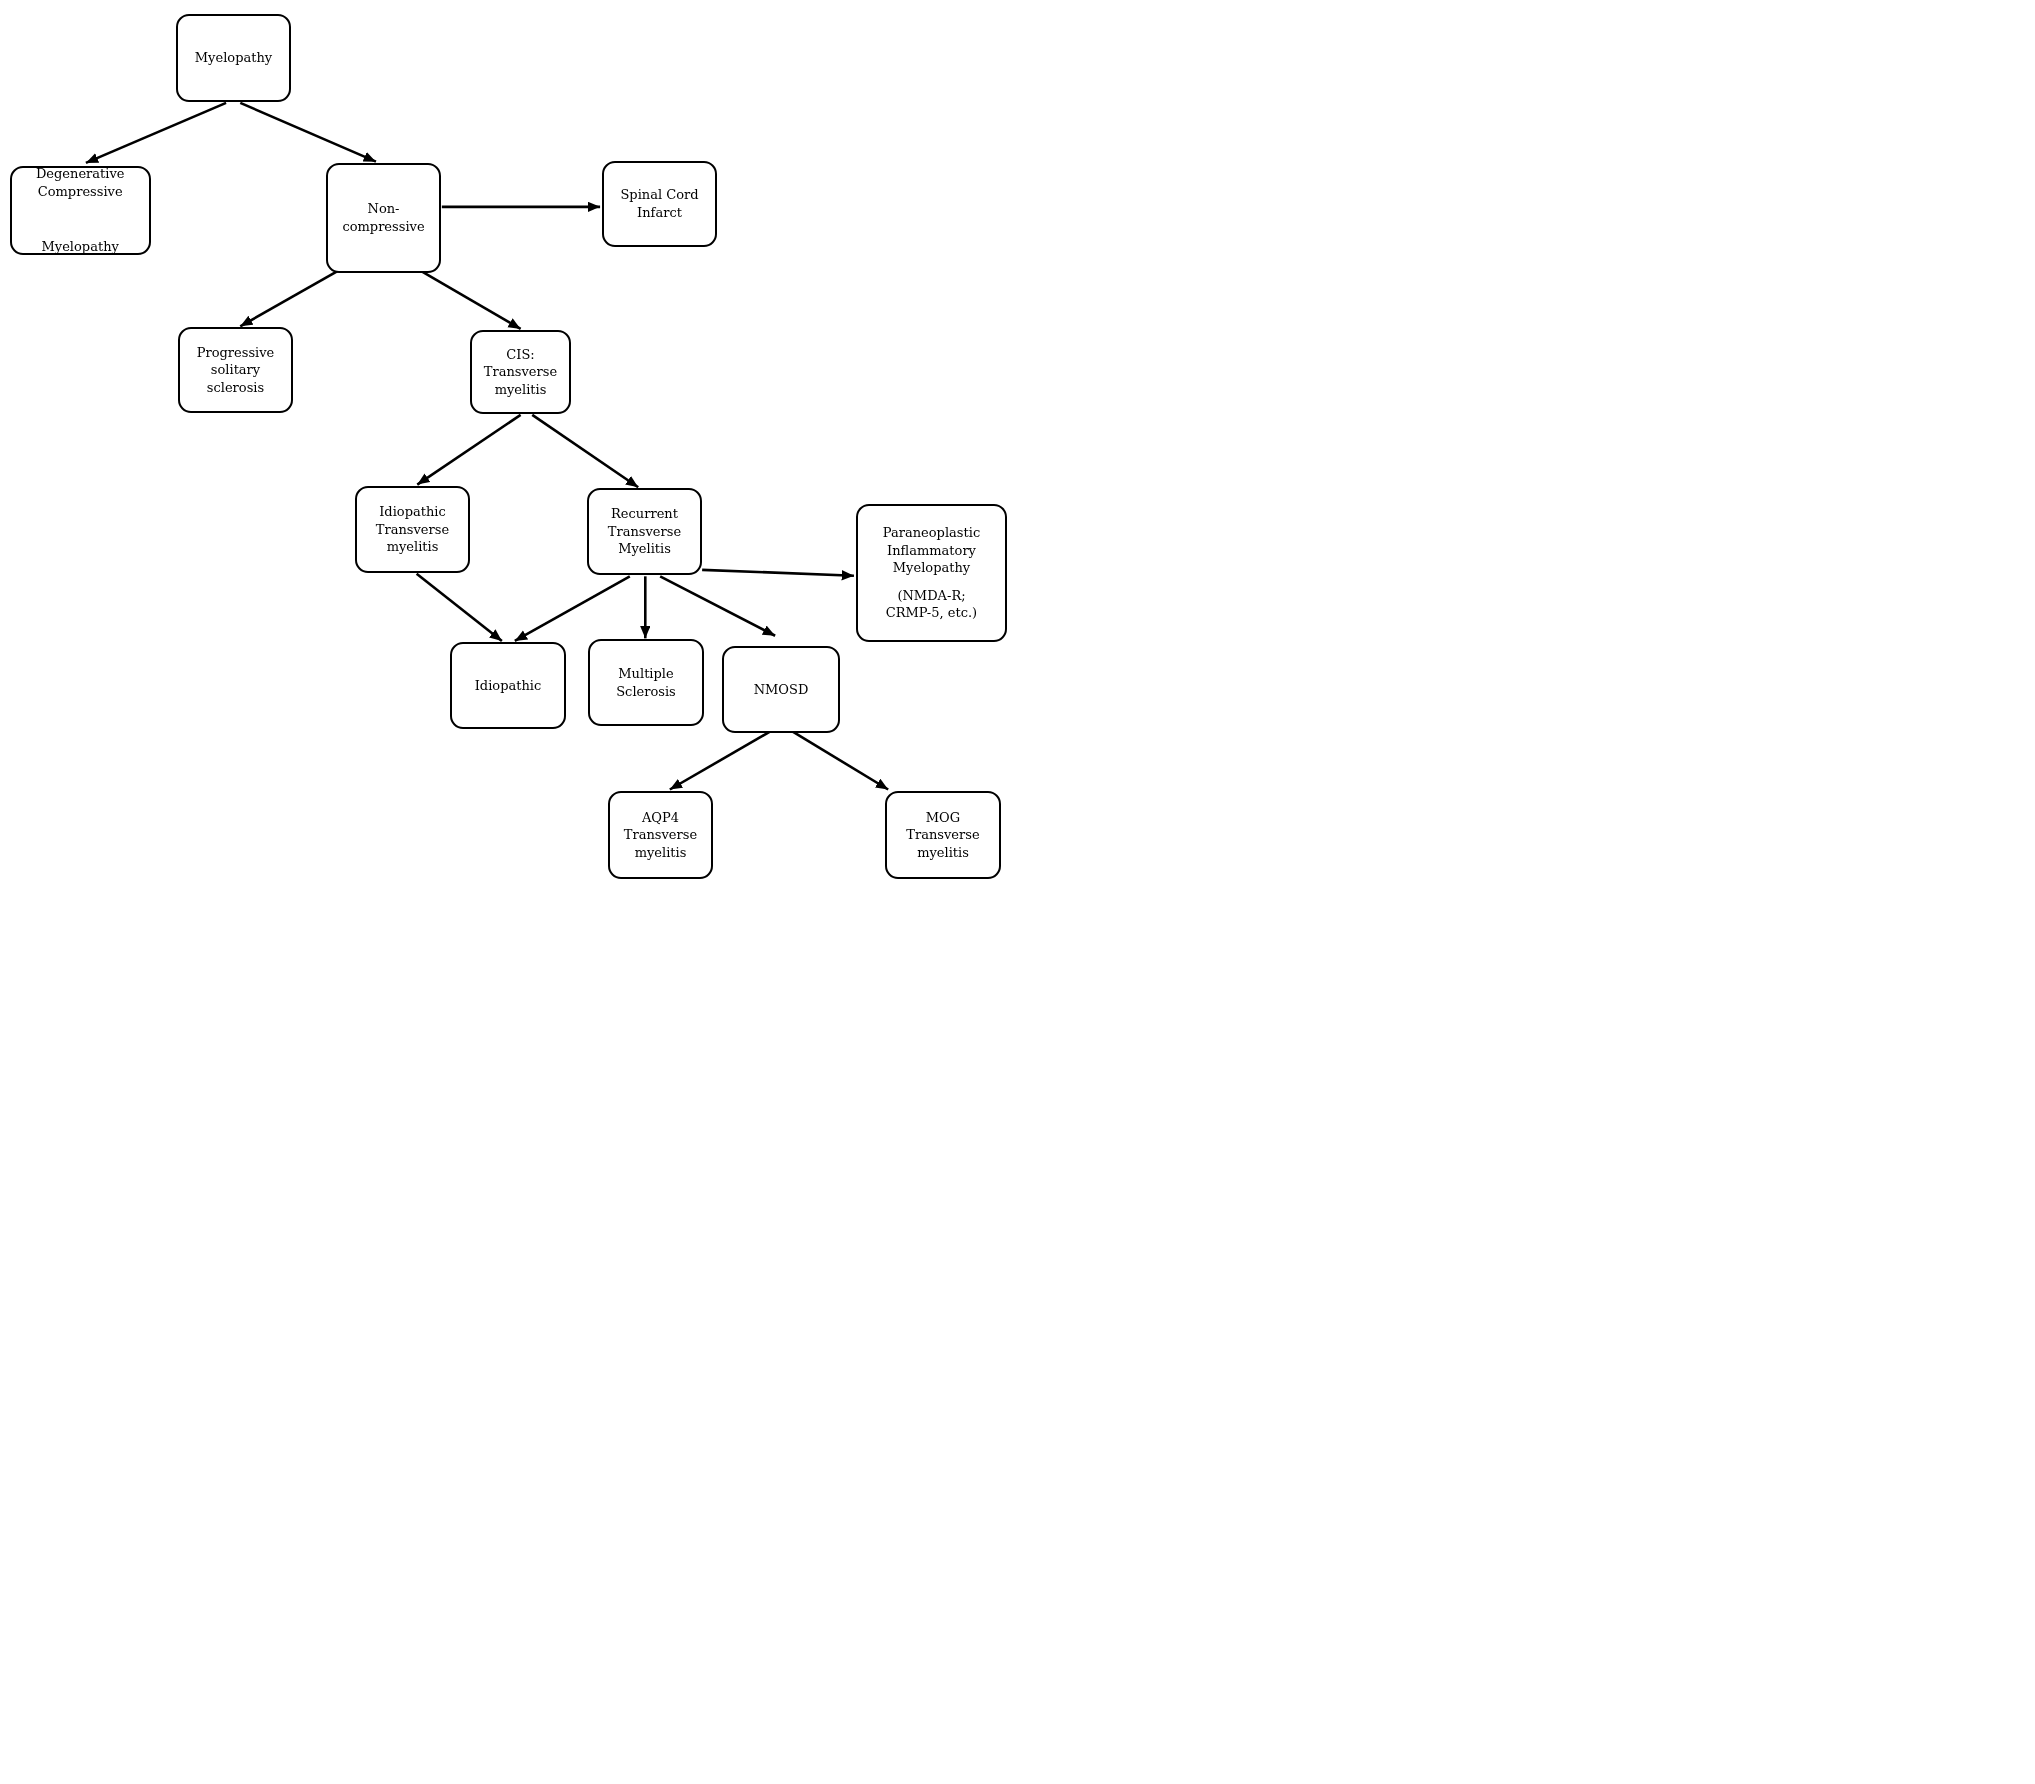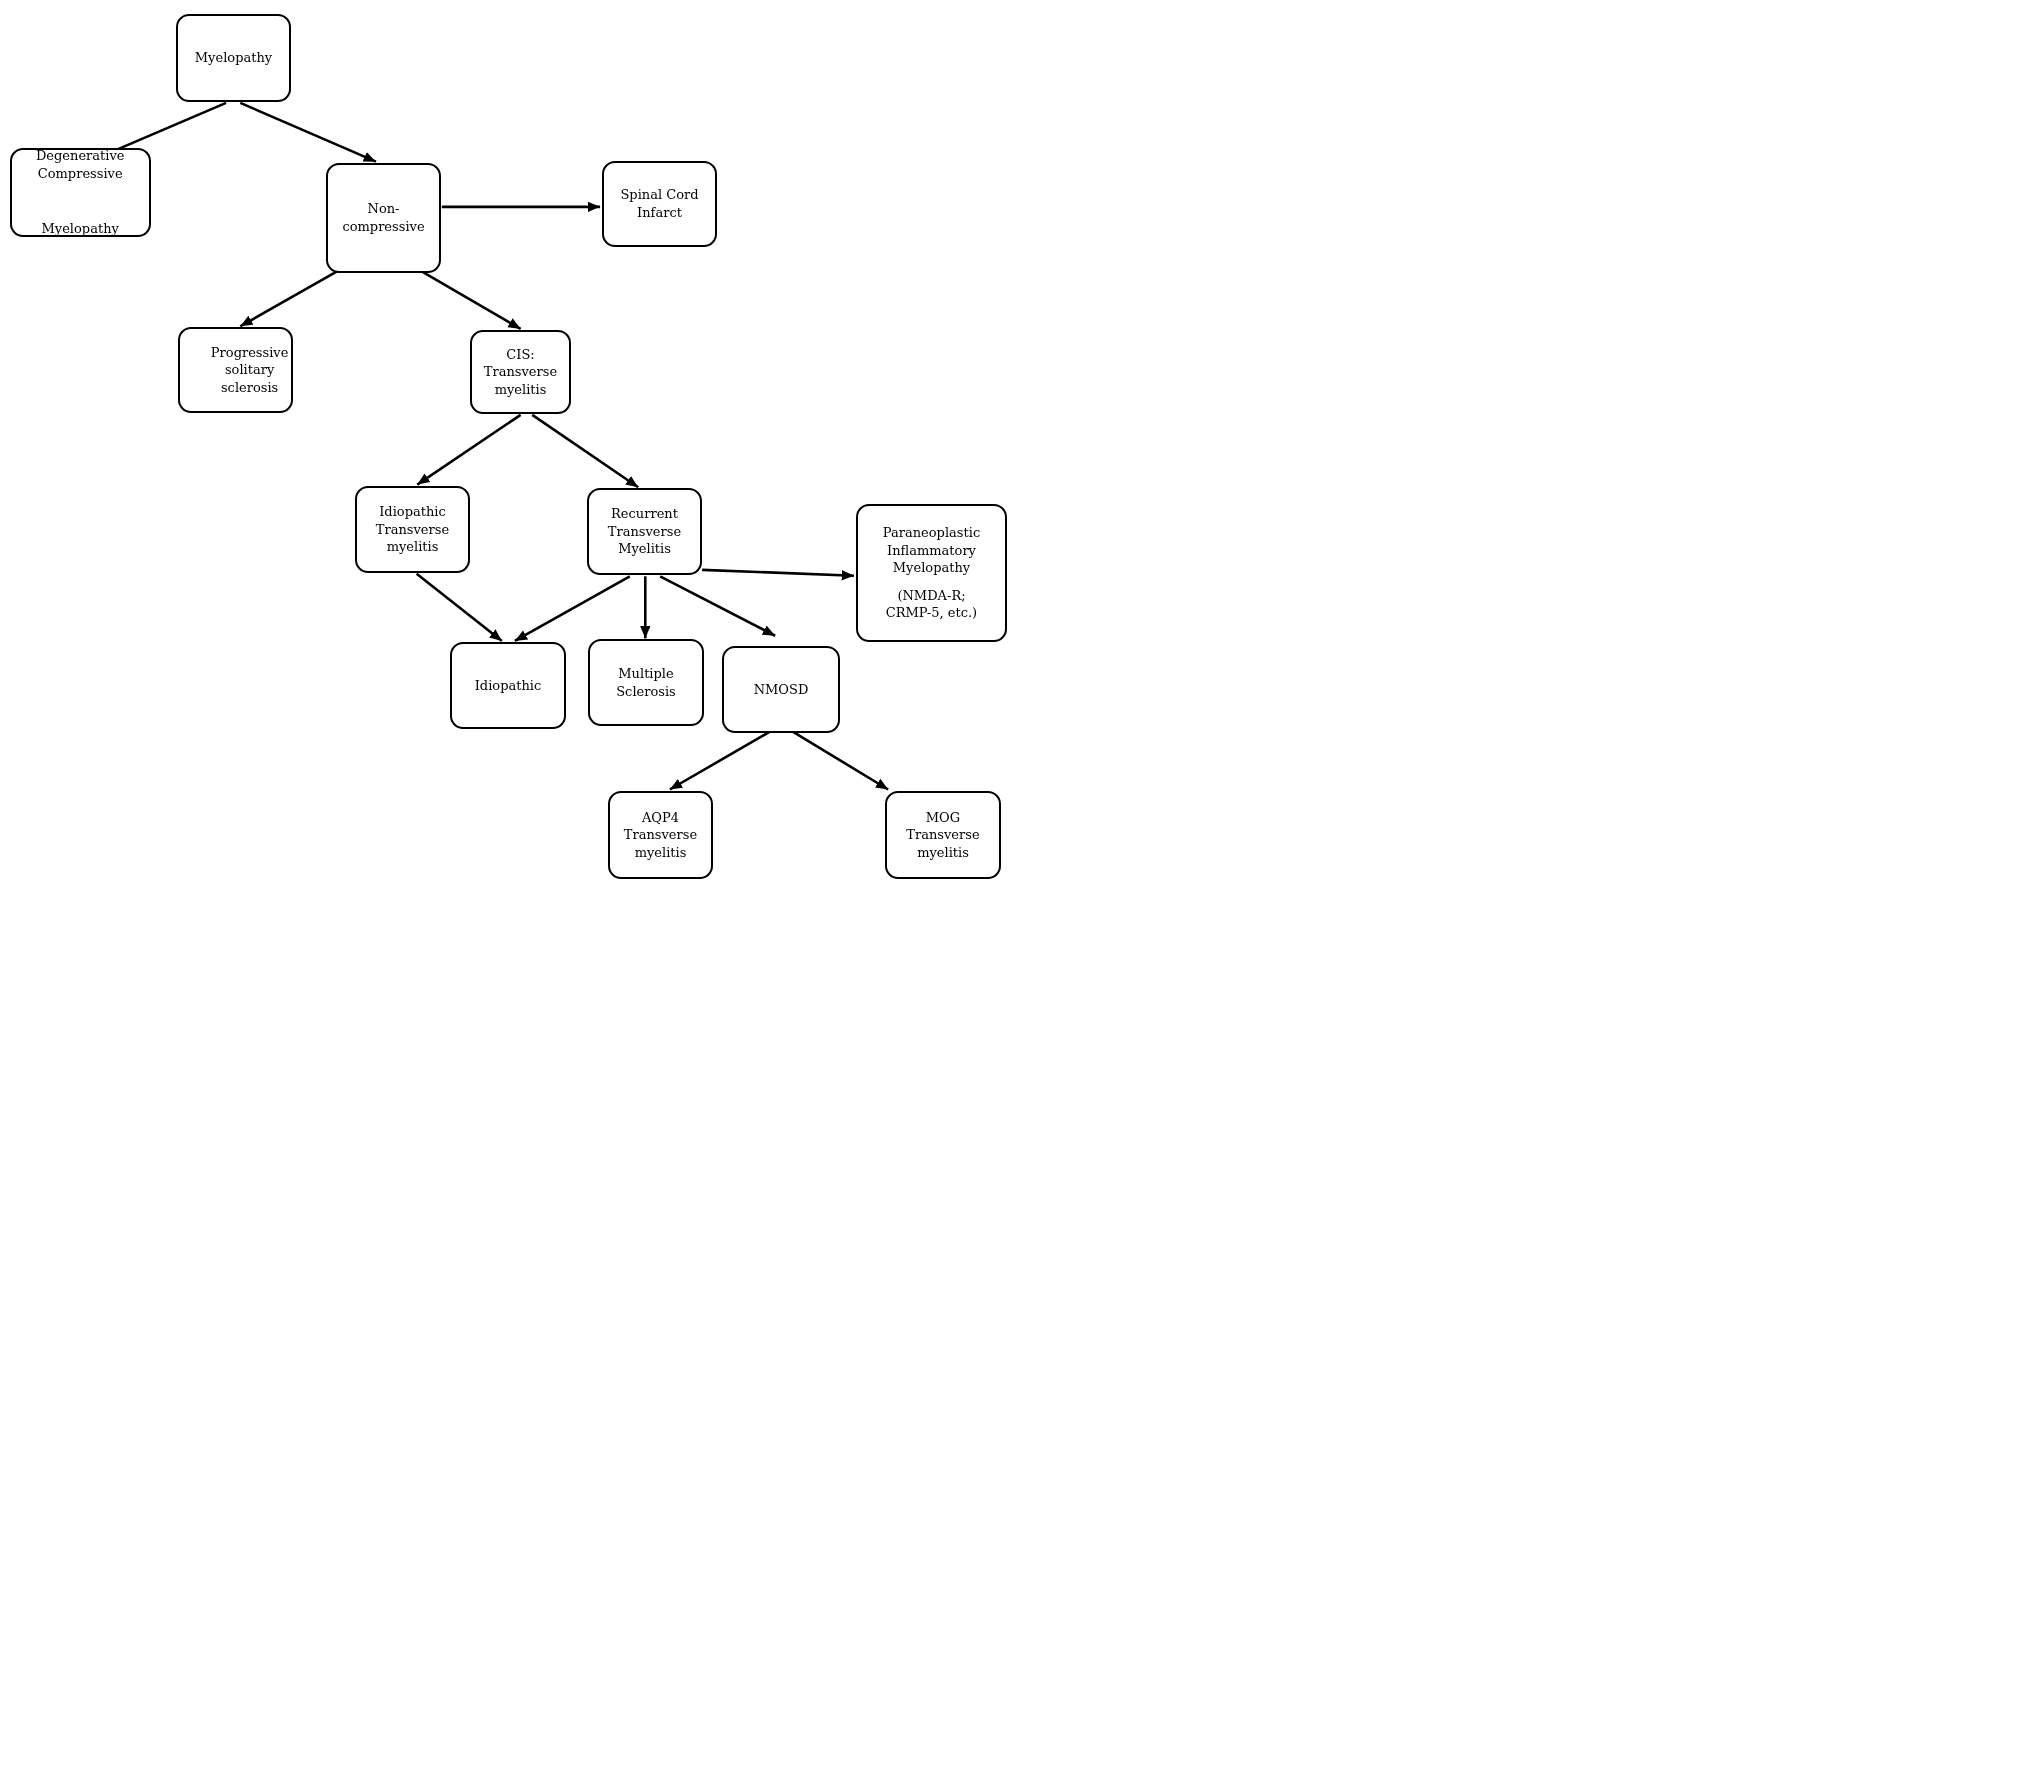--- a/index.html
+++ b/index.html
@@ -72,21 +72,21 @@
       <line x1="1210" y1="1122" x2="1037" y2="1222" stroke="#000000" stroke-width="4" marker-end="url(#arrowhead)"></line>
       <line x1="1210" y1="1122" x2="1375" y2="1222" stroke="#000000" stroke-width="4" marker-end="url(#arrowhead)"></line>
     </svg>
 
   <div class="node" style="left: 176px; top: 14px; width: 115px; height: 88px;">
     <div class="block">
       <span>Myelopathy</span>
     </div>
   </div>
 
-  <div class="node" style="left: 9.7px; top: 148px; width: 141px; height: 89px; gap: 28px;">
+  <div class="node" style="left: 9.7px; top: 166px; width: 141px; height: 89px; gap: 28px;">
     <div class="block">
       <span>Degenerative</span>
       <span>Compressive</span>
     </div>
     <div class="block gap">
       <span>Myelopathy</span>
     </div>
   </div>
 
   <div class="node" style="left: 326px; top: 163px; width: 115px; height: 110px;">
@@ -96,21 +96,21 @@
     </div>
   </div>
 
   <div class="node" style="left: 602px; top: 161px; width: 115px; height: 86px;">
     <div class="block">
       <span>Spinal Cord</span>
       <span>Infarct</span>
     </div>
   </div>
 
-  <div class="node" style="left: 178px; top: 327px; width: 115px; height: 86px; align-items: flex-end;">
+  <div class="node" style="left: 178px; top: 327px; width: 115px; height: 86px;">
     <div class="block">
       <span>Progressive</span>
       <span>solitary</span>
       <span>sclerosis</span>
     </div>
   </div>
 
   <div class="node" style="left: 470px; top: 330px; width: 101px; height: 84px;">
     <div class="block">
       <span>CIS:</span>

